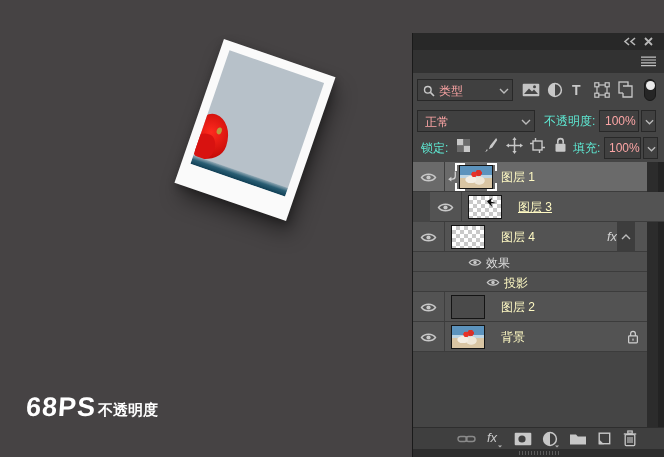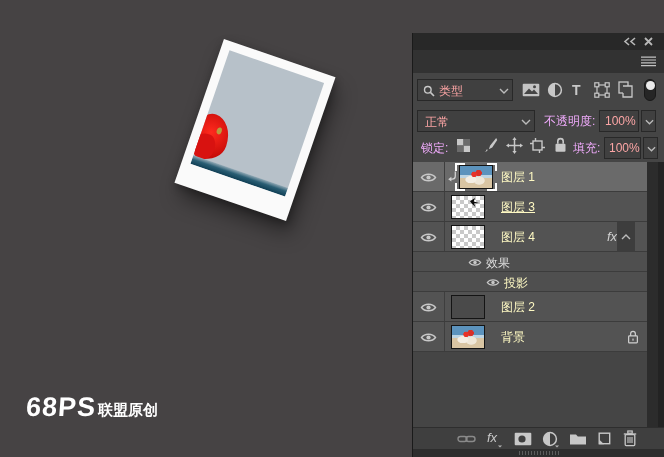--- a/index.html
+++ b/index.html
@@ -22,21 +22,21 @@
   .wm{left:26px;top:392px;color:#fff;white-space:nowrap;}
   .wm-brand{font-size:27px;font-weight:bold;letter-spacing:1px;transform:skewX(-4deg);display:inline-block;vertical-align:middle;}
   .wm-text{font-size:15px;font-weight:bold;display:inline-block;vertical-align:middle;margin-left:2px;margin-top:6px;}
 
   
   .panel{left:412px;top:33px;width:252px;height:424px;background:#454545;border-left:1px solid #1a1a1a;box-sizing:border-box;}
   .titlebar{left:0;top:0;width:252px;height:17px;background:#282828;}
   .tabstrip{left:0;top:17px;width:252px;height:23px;background:#323232;}
   .tab{left:1px;top:0;width:58px;height:23px;background:#4a4a4a;line-height:23px;text-align:center;color:#dcdcdc;}
   .ctl{background:#404040;border:1px solid #282828;box-sizing:border-box;color:#fca5a5;}
-  .lbl{color:#f0abfc;}
+  .lbl{color:#5eead4;}
 
   
   .listwrap{left:0;top:129px;width:252px;height:265px;}
   .lrow{position:absolute;left:0;width:234px;background:#535353;border-bottom:1px solid #3c3c3c;box-sizing:border-box;}
   .lrow.sel{background:#6a6a6a;}
   .lrow.fxrow{background:#4f4f4f;}
   .eyecol{position:absolute;left:0;top:0;bottom:0;width:31px;border-right:1px solid #3e3e3e;}
   .thumb{position:absolute;width:34px;height:24px;border:1px solid #141414;box-sizing:border-box;}
   .checker{background:#fff;background-image:conic-gradient(#c9c9c9 25%,#ffffff 0 50%,#c9c9c9 0 75%,#ffffff 0);background-size:8px 8px;}
   .beach{background:
@@ -79,21 +79,21 @@
   <div class="abs polaroid">
     <div class="photo">
       <div class="flower"></div>
       <div class="flower2"></div>
       <div class="flower-dot"></div>
       <div class="sea"></div>
     </div>
   </div>
 
   <div class="abs wm">
-    <span class="wm-brand">68PS</span><span class="wm-text">联盟原创</span>
+    <span class="wm-brand">68PS</span><span class="wm-text">不透明度</span>
   </div>
 
   <div class="abs panel">
 
     <div class="abs titlebar">
       <div class="abs" style="left:210px;top:4px;">
         <svg width="13" height="9" viewBox="0 0 13 9">
             <path d="M6 1 L2 4.5 L6 8 M12 1 L8 4.5 L12 8" fill="none" stroke="#b8b8b8" stroke-width="1.6"></path>
           </svg>
       </div>
@@ -245,21 +245,21 @@
               <path d="M8.3 0.5 V5 a3.2 3.2 0 0 1 -3.2 3.2 H3.6" fill="none" stroke="#d2d2d2" stroke-width="1.3"></path>
               <path d="M4.4 5.8 L1.2 8.2 L4.4 10.6 Z" fill="#d2d2d2"></path>
             </svg>
         </span>
         <div class="selwrap">
           <div class="thumb beach" style="left:4px;top:3px;"></div>
         </div>
         <span class="lname">图层 1</span>
       </div>
 
-      <div class="lrow" style="top:30px;height:30px;">
+      <div class="lrow" style="top:30px;height:30px;margin-left:17px;">
         <div class="eyecol">
           <span class="abs" style="left:7px;top:10px;">
             <svg width="17" height="11" viewBox="0 0 17 11">
                 <path d="M1.5 5.5 C4.5 1.2 12.5 1.2 15.5 5.5 C12.5 9.8 4.5 9.8 1.5 5.5 Z" fill="none" stroke="#c8c8c8" stroke-width="1.4"></path>
                 <circle cx="8.5" cy="5.5" r="2.1" fill="#c8c8c8"></circle>
               </svg>
           </span>
         </div>
         <div class="thumb checker" style="left:38px;top:3px;">
           <div class="bird" style="left:18px;top:2px;"></div>

